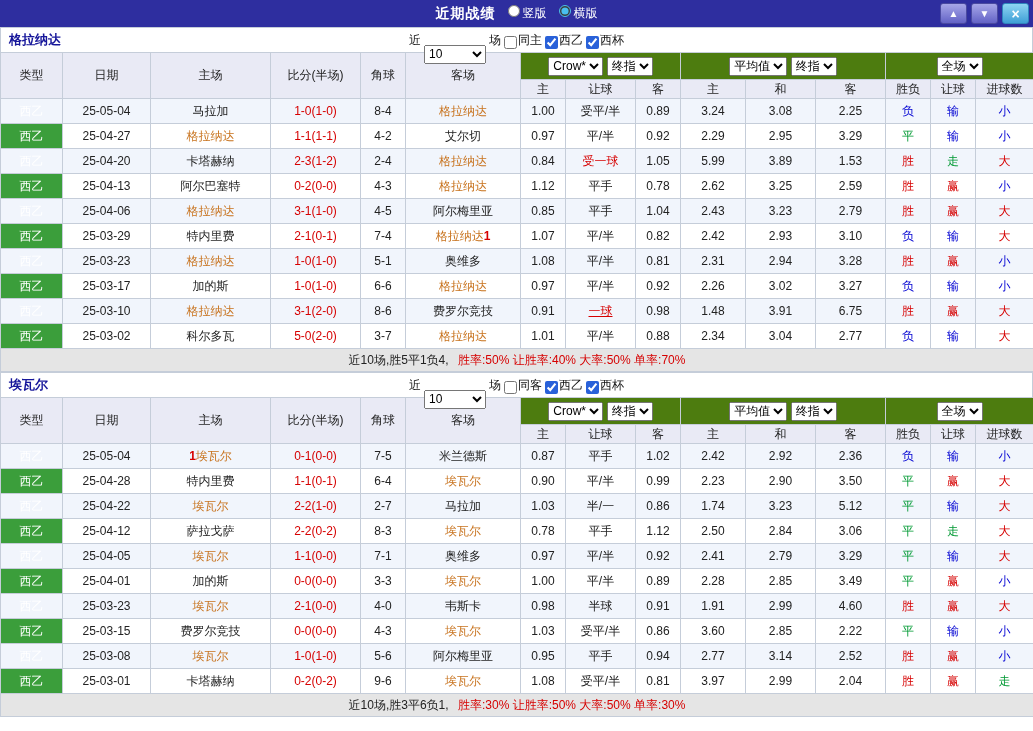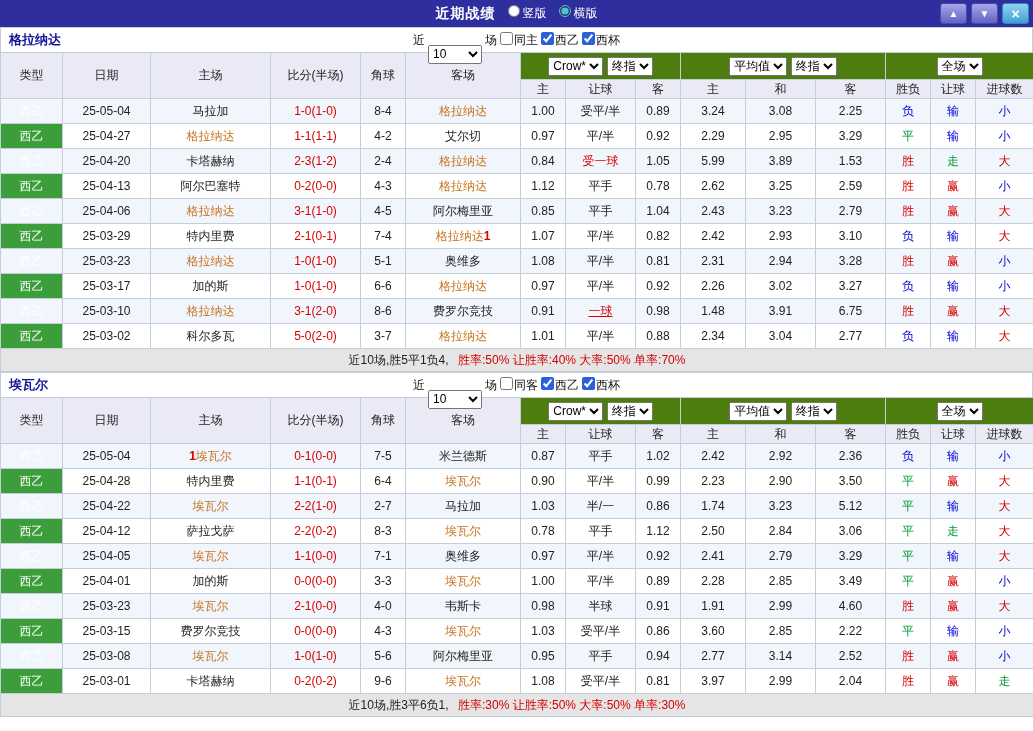--- a/index.html
+++ b/index.html
@@ -8,24 +8,24 @@
   .tb-center{display:flex;align-items:center;gap:12px;}
   .tb-title{font-weight:bold;font-size:14px;letter-spacing:1px;}
   .tb-radio{display:flex;align-items:flex-start;gap:3px;font-size:12px;cursor:pointer;}
   .tb-radio input{margin:0;width:12px;height:12px;accent-color:#49c0f0;}
   .tb-buttons{position:absolute;right:4px;top:3px;display:flex;gap:4px;}
   .tb-btn{width:27px;height:21px;padding:0;border:1px solid #4a4aa0;border-radius:3px;color:#fff;font-size:10px;line-height:1;cursor:pointer;background:linear-gradient(#a6a6e8,#6363c6);}
   .tb-btn.close{background:linear-gradient(#8ed4f2,#3e9fd6);border-color:#2f86bd;font-size:14px;font-weight:bold;}
   .section-bar{position:relative;height:25px;display:flex;align-items:center;border:1px solid var(--border,#c5cdd9);border-bottom:none;background:#fff;}
   .team-name{position:absolute;left:8px;font-size:13px;font-weight:bold;color:var(--navy,#16169a);}
   .filters{margin:0 auto;display:flex;align-items:center;gap:3px;font-size:12px;color:#111;}
-  .filters label{display:flex;align-items:flex-start;gap:1px;cursor:pointer;}
+  .filters label{display:flex;align-items:flex-end;gap:1px;cursor:pointer;}
   .filters input[type=checkbox]{width:13px;height:13px;margin:0;accent-color:#2961d9;}
   select{font-size:12px;height:19px;font-family:inherit;}
-  .sel-count{width:54px;margin-top:28px;}
+  .sel-count{width:62px;margin-top:28px;}
   table{border-collapse:collapse;table-layout:fixed;width:1033px;border-radius:10px;}
   th,td{border:1px solid var(--border,#c5cdd9);text-align:center;font-size:12px;font-weight:normal;padding:0 1px;white-space:nowrap;overflow:hidden;height:25px;color:#222;}
   thead th{background:var(--headbg,#e9eaf5);}
   .selects-row .sel-group{background:#4d7c0f;height:27px;}
   .sub-header th{height:19px;}
   tr.alt td{background:var(--altrow,#f1f5fc);}
   td.league{background:var(--green,#3b9e3b);color:#fff;}
   td.hl{color:var(--orange,#c8731e);}
   td.score{color:var(--red,#d60000);}
   .c-red{color:var(--red,#d60000);margin-top:20px;}

